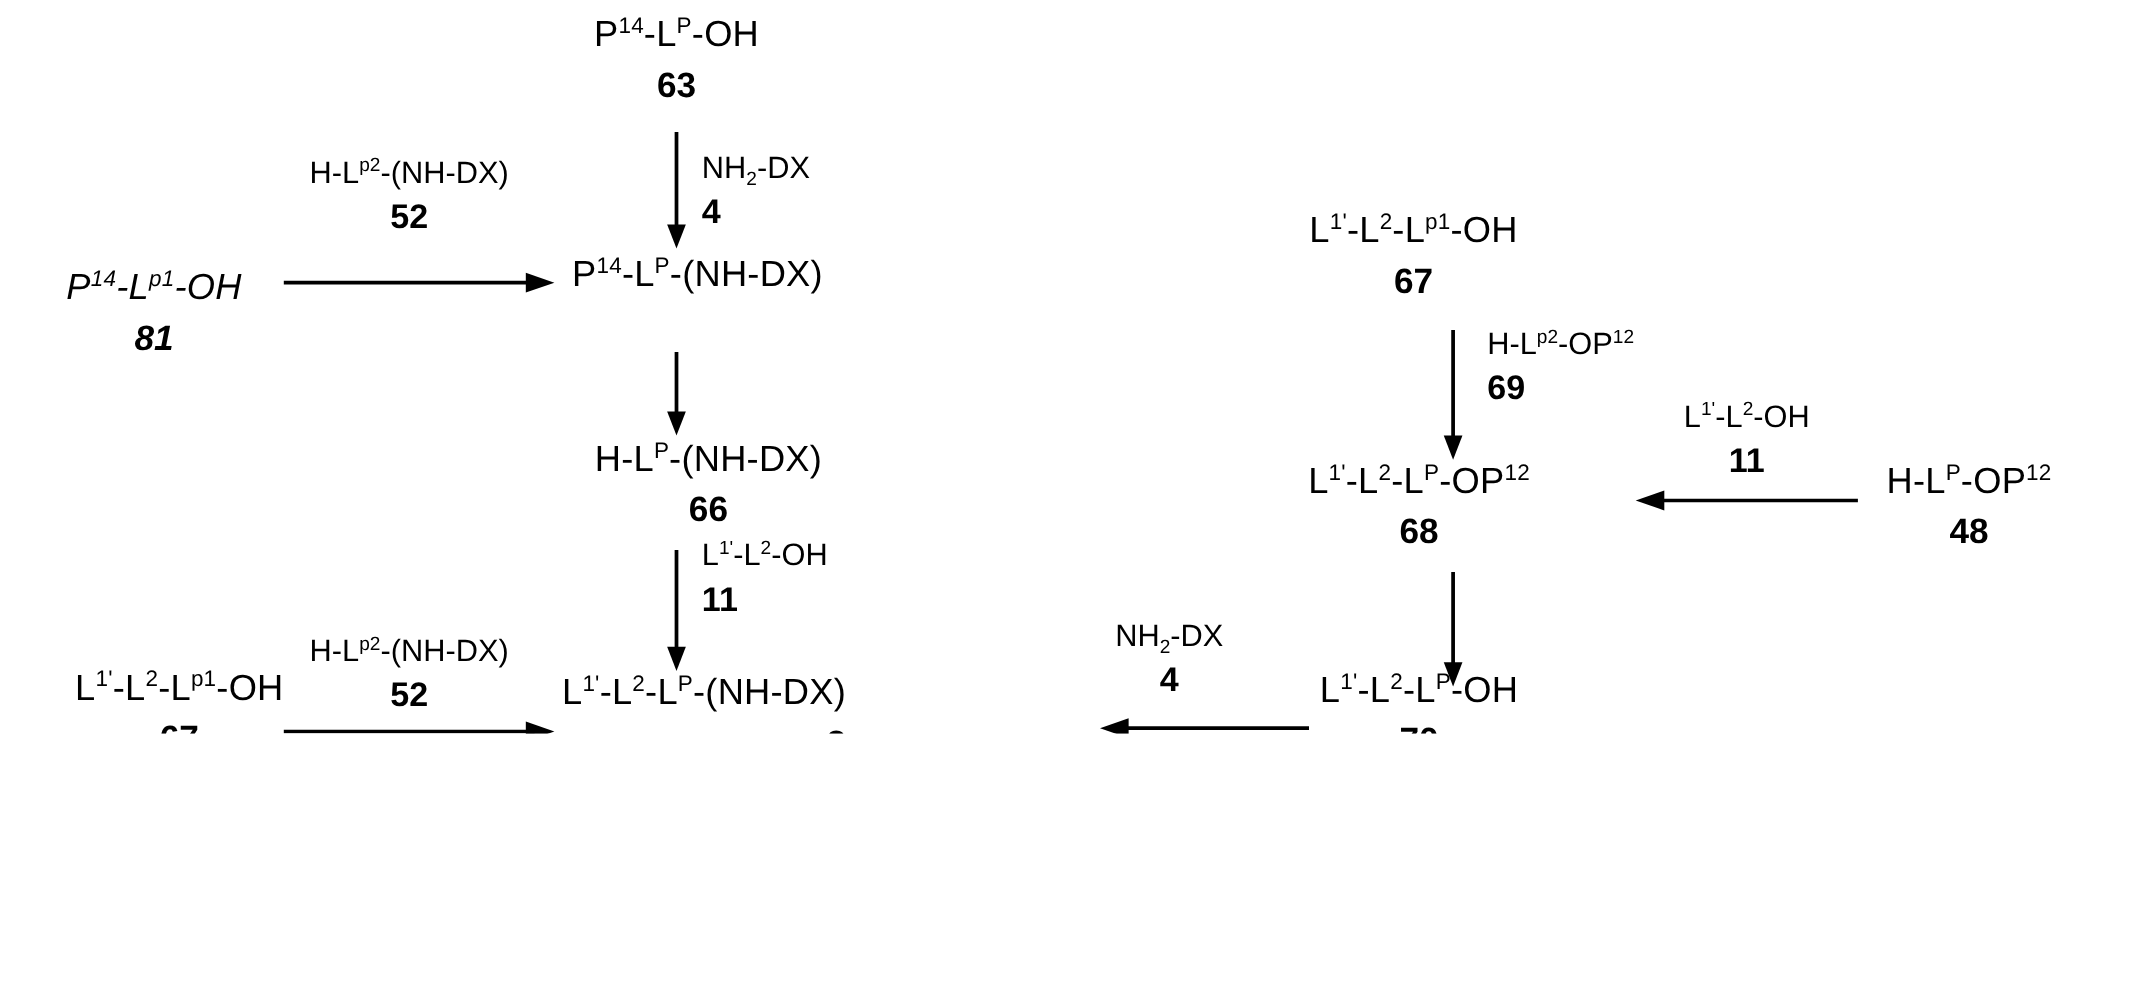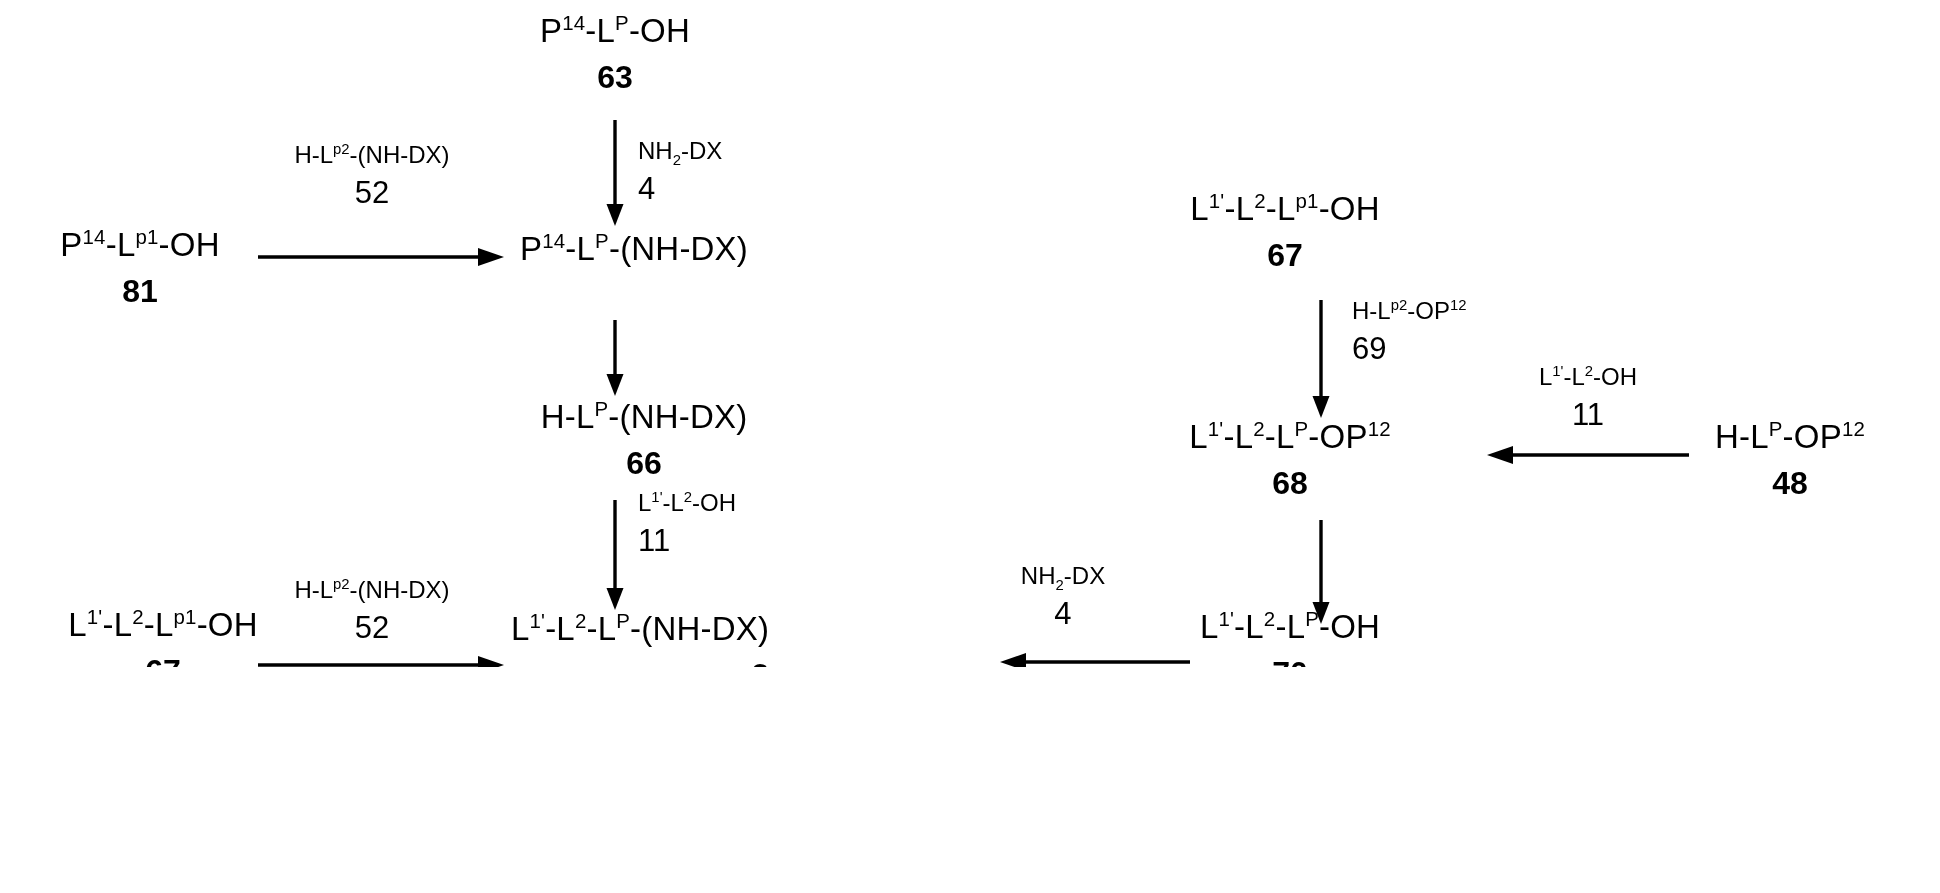--- a/index.html
+++ b/index.html
@@ -36,25 +36,25 @@
     margin-top: 12px;
   }
   .reagent {
     position: absolute;
     text-align: center;
     white-space: nowrap;
     line-height: 1.05;
     transform: translateX(-50%);
   }
   .reagent .r-formula {
-    font-size: 24px;
+    font-size: 28px;
   }
   .reagent .r-num {
     font-size: 31px;
-    font-weight: normal;
+    font-weight: bold;
     margin-top: 10px;
   }
   .reagent.left-align {
     transform: none;
     text-align: left;
   }
   sup {
     font-size: 0.62em;
     vertical-align: super;
     line-height: 0;
@@ -88,21 +88,21 @@
       <line x1="17" y1="0" x2="17" y2="92" stroke="#000" stroke-width="3.4"></line>
       <polygon points="17,106 8.5,84 25.5,84" fill="#000"></polygon>
     </svg>
   </div>
 
   <div class="reagent left-align" style="left:638px; top:138px;">
     <div class="r-formula">NH<sub>2</sub>-DX</div>
     <div class="r-num">4</div>
   </div>
 
-  <div class="node" style="left:140px; top:228px;">
+  <div class="node" style="left:140px; top:244px;font-style:italic;">
     <div class="formula">P<sup>14</sup>-L<sup>p1</sup>-OH</div>
     <div class="label-num">81</div>
   </div>
 
   <div class="reagent" style="left:372px; top:142px;">
     <div class="r-formula">H-L<sup>p2</sup>-(NH-DX)</div>
     <div class="r-num">52</div>
   </div>
 
   <div class="arrow" style="left:258px; top:240px;">

